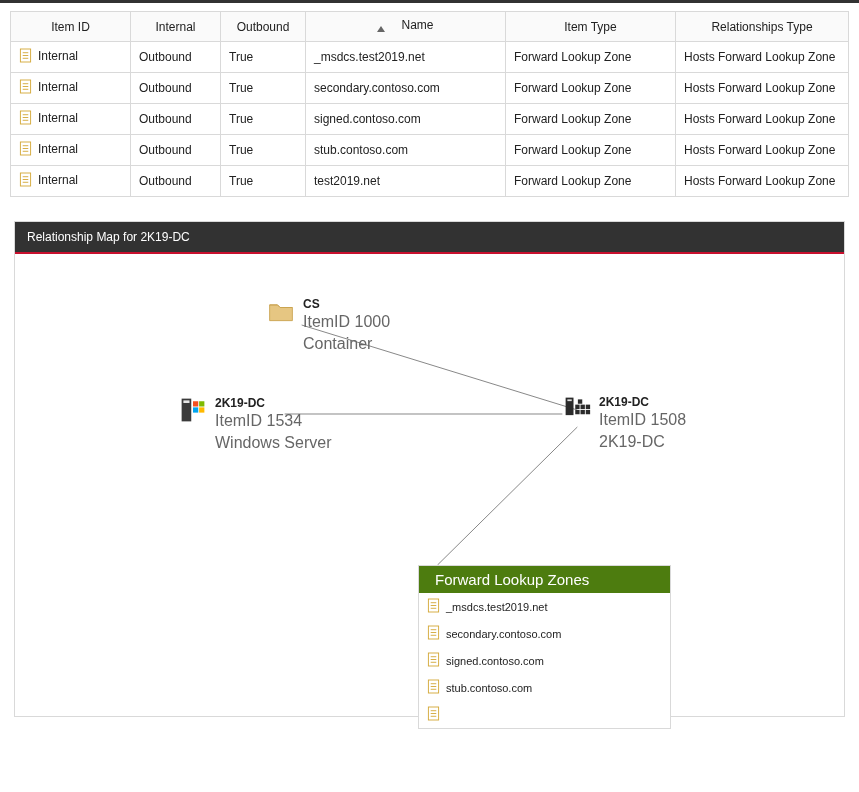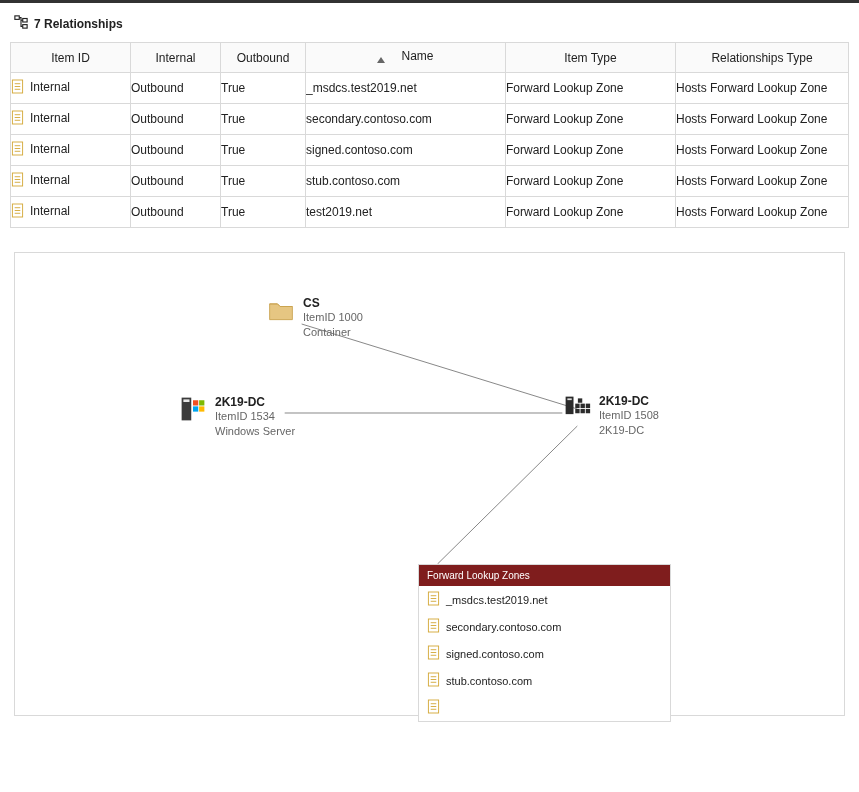--- a/index.html
+++ b/index.html
@@ -26,21 +26,21 @@
   .section-header svg { width: 14px; height: 14px; }
 
   .table-wrap { padding: 0 10px 14px 10px; }
   table.rel {
     width: 100%;
     border-collapse: collapse;
     table-layout: fixed;
   }
   table.rel th, table.rel td {
     border: 1px solid #d9d9d9;
-    padding: 6px 0;
+    padding: 6px 8px;
     text-align: left;
     font-size: 12px;
     white-space: nowrap;
     overflow: hidden;
     text-overflow: ellipsis;
   }
   table.rel th {
     background: #fafafa;
     font-weight: normal;
     text-align: center;
@@ -59,52 +59,41 @@
   }
   .panel-body {
     position: relative; height: 462px; background: #fff;
   }
 
   
   .lines { position: absolute; left: 0; top: 0; width: 100%; height: 100%; }
 
   .node { position: absolute; display: flex; align-items: flex-start; gap: 8px; }
   .node .labels .title { font-weight: bold; font-size: 12px; }
-  .node .labels .sub { font-size: 11px; color: #666; line-height: 1.35; }
+  .node .labels .sub { font-size: 16px; color: #666; line-height: 1.35; }
 
   .flz-box {
     position: absolute;
     border: 1px solid #d9d9d9;
     background: #fff;
   }
-  .flz-title { background: #7f1d1d; color: #fff; padding: 5px 8px; font-size: 10px; }
+  .flz-title { background: #4d7c0f; color: #fff; padding: 5px 16px; font-size: 15px; }
   .flz-item { padding: 5px 8px; display: flex; align-items: center; gap: 6px; font-size: 11px; }
   .flz-item + .flz-item { border-top: 0; }
 
   
   .icon-box { width: 28px; height: 28px; flex-shrink: 0; display: flex; align-items: center; justify-content: center; }
 
 </style>
 </head>
 <body>
 
 <div class="page">
   <div class="top-rule"></div>
 
-  <div class="section-header">
-    <span>
-      <svg viewBox="0 0 16 16" fill="none" stroke="#222" stroke-width="1.3">
-        <rect x="1" y="1" width="5" height="4"></rect>
-        <rect x="10" y="4" width="5" height="4"></rect>
-        <rect x="10" y="11" width="5" height="4"></rect>
-        <path d="M6 3 H8 V6 H10 M8 6 V13 H10"></path>
-      </svg>
-    </span>
-    <span><span>7</span> <span>Relationships</span></span>
-  </div>
 
   <div class="table-wrap">
     <table class="rel">
       <colgroup>
         <col style="width:120px">
         <col style="width:90px">
         <col style="width:85px">
         <col style="width:200px">
         <col style="width:170px">
         <col>
@@ -188,20 +177,21 @@
             <td>True</td>
             <td>test2019.net</td>
             <td>Forward Lookup Zone</td>
             <td>Hosts Forward Lookup Zone</td>
           </tr>
         </tbody>
     </table>
   </div>
 
   <div class="panel">
+    <div class="panel-header">Relationship Map for 2K19-DC</div>
     <div class="panel-body">
 
       <svg class="lines" viewBox="0 0 830 462" preserveAspectRatio="none">
         <line x1="287" y1="71" x2="563" y2="156" stroke="#888" stroke-width="1"></line>
         <line x1="270" y1="160" x2="548" y2="160" stroke="#888" stroke-width="1"></line>
         <line x1="563" y1="173" x2="423" y2="311" stroke="#888" stroke-width="1"></line>
       </svg>
 
       <div class="node" style="left:252px; top:43px;">
         <div class="icon-box">

